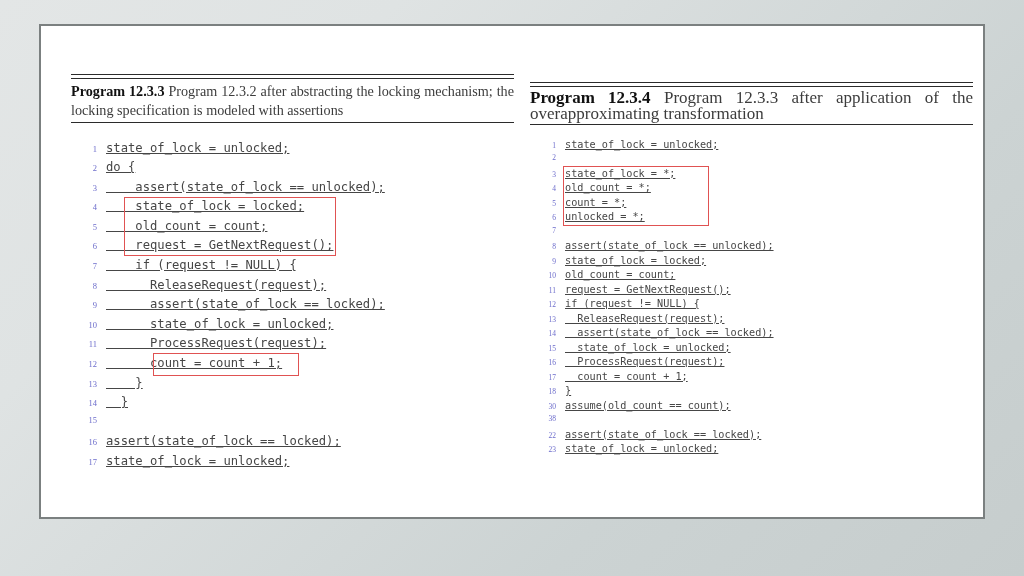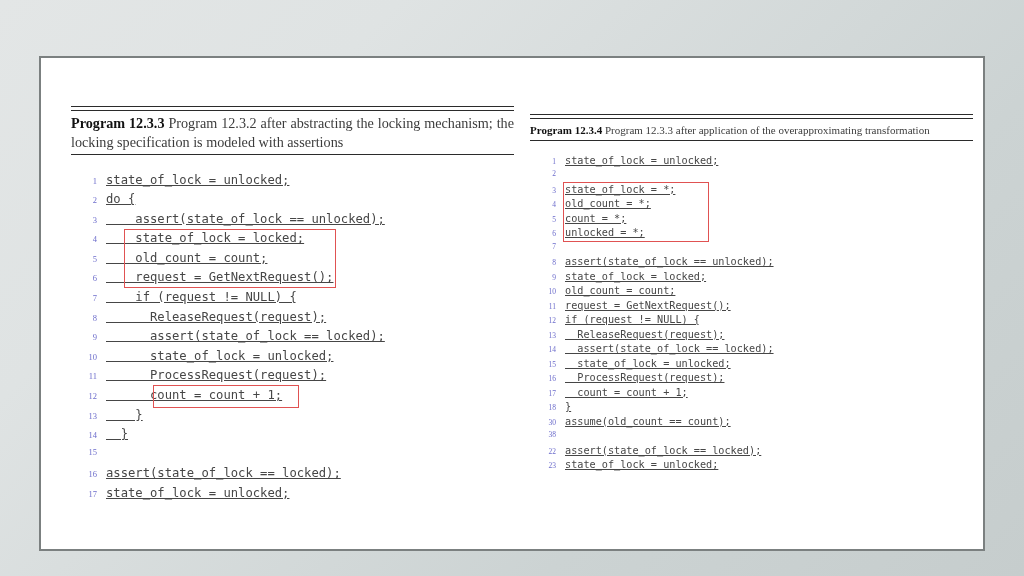--- a/index.html
+++ b/index.html
@@ -12,21 +12,21 @@
   }
   body {
     background: linear-gradient(135deg, #e3e6e6 0%, #dfe3e3 25%, #ccd3d3 70%, #c6cdcd 100%);
     font-family: "Liberation Serif", serif;
   }
 
   
   #slide-page {
     position: absolute;
     left: 39px;
-    top: 56px;
+    top: 24px;
     width: 946px;
     height: 495px;
     background: #ffffff;
     border: 2px solid #7b8080;
     box-sizing: border-box;
   }
 
   
   .panel {
     position: absolute;
@@ -49,21 +49,21 @@
     font-size: 0;
     line-height: 0;
   }
   .caption-text {
     padding: 3px 0 2px 0;
     color: #3a3a3a;
     text-align: justify;
     text-align-last: left;
   }
   #panel-left .caption-text  { font-size: 14.2px; line-height: 19px; }
-  #panel-right .caption-text { font-size: 11px; line-height: 16px; }
+  #panel-right .caption-text { font-size: 17px; line-height: 16px; }
   .caption-label {
     font-weight: bold;
     color: #111111;
   }
   .caption-body {
     color: #3c3c3c;
   }
 
   
   .code-block {

